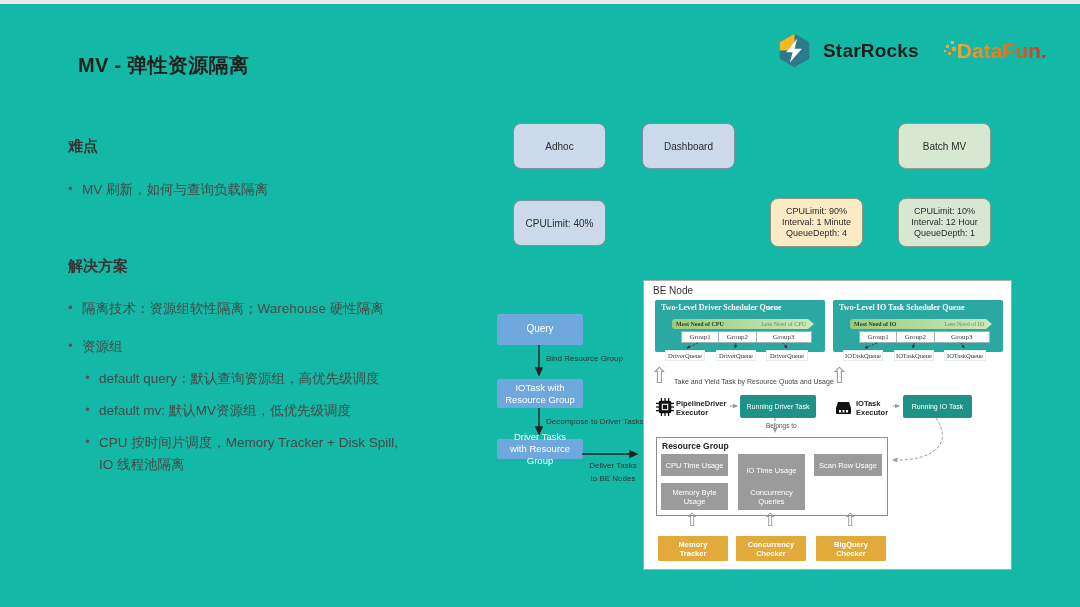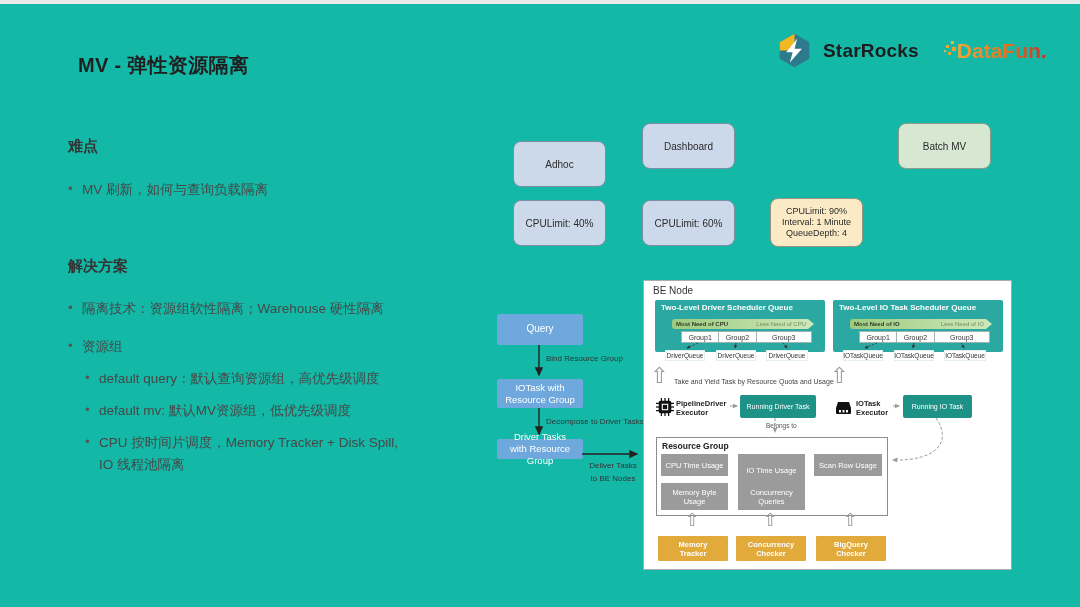--- a/index.html
+++ b/index.html
@@ -27,21 +27,21 @@
   .card .t{font-size:10px;}
   .card .l{font-size:9px;line-height:1.22;}
 
   
   .flowbox{width:86px;background:#6fa8dc;color:#fff;display:flex;align-items:center;justify-content:center;text-align:center;font-size:9.5px;line-height:1.25;border-radius:2px;}
   .flowlabel{font-size:8px;color:#333;white-space:nowrap;}
 
   
   .be{left:643px;top:276px;width:367px;height:288px;border:1px solid #a9adb3;background:#fff;}
   .be-label{left:9px;top:4px;font-size:10px;color:#333;}
-  .sched{width:170px;height:52px;background:#2BA8A1;border-radius:2px;}
+  .sched{width:170px;height:52px;background:#2BA8A1;border-radius:2px;font-family:Liberation Serif, serif;}
   .sched-title{left:6px;top:3px;font-size:8px;font-weight:700;color:#fff;white-space:nowrap;}
   .needbar{left:17px;top:19px;width:142px;height:10px;background:linear-gradient(90deg,#9ccb7e,#cfe8bb);clip-path:polygon(0 0,calc(100% - 6px) 0,100% 50%,calc(100% - 6px) 100%,0 100%);display:flex;align-items:center;justify-content:space-between;padding:0 8px 0 4px;box-sizing:border-box;border-radius:3px 0 0 3px;}
   .needbar .nl{font-size:6px;font-weight:700;color:#2f3b27;white-space:nowrap;}
   .needbar .nr{font-size:6px;color:#6f8f5a;white-space:nowrap;}
   .grouprow{left:26px;top:31px;width:131px;height:12px;display:flex;background:#fff;border:1px solid #9fb3b0;box-sizing:border-box;}
   .gcell{flex:1;display:flex;align-items:center;justify-content:center;font-size:7px;color:#333;border-left:1px solid #9fb3b0;}
   .gcell:first-child{border-left:none;}
   .gcell.wide{flex:1.5;}
   .qbox{top:50px;height:11px;background:#fff;border:1px solid #e3efee;display:flex;align-items:center;justify-content:center;font-size:6.5px;color:#333;box-sizing:border-box;white-space:nowrap;}
   .uparrow{color:#9a9a9a;line-height:1;}
@@ -95,40 +95,42 @@
   <div class="abs bullet" style="left:68px;top:296px;">隔离技术：资源组软性隔离；Warehouse 硬性隔离</div>
   <div class="abs bullet" style="left:68px;top:334px;">资源组</div>
 
   <div class="abs bullet sub" style="left:85px;top:366px;">default query：默认查询资源组，高优先级调度</div>
   <div class="abs bullet sub" style="left:85px;top:398px;">default mv: 默认MV资源组，低优先级调度</div>
   <div class="abs bullet sub" style="left:85px;top:430px;width:370px;">
     <span>CPU 按时间片调度，Memory Tracker + Disk Spill,</span><br>
     <span style="display:inline-block;margin-top:4px;">IO 线程池隔离</span>
   </div>
 
-  <div class="abs card c-blue" style="left:513px;top:137px;height:44px;">
+  <div class="abs card c-blue" style="left:513px;top:119px;height:44px;">
     <span class="t">Adhoc</span>
   </div>
   <div class="abs card c-blue" style="left:642px;top:119px;height:44px;">
     <span class="t">Dashboard</span>
   </div>
   <div class="abs card c-green" style="left:898px;top:119px;height:44px;">
     <span class="t">Batch MV</span>
   </div>
 
   <div class="abs card c-blue" style="left:513px;top:196px;height:44px;">
     <span class="t">CPULimit: 40%</span>
-  </div>
-  <div class="abs card c-blue" style="left:642px;top:196px;height:44px;">
-    <span class="t">CPULimit: 60%</span>
   </div>
   <div class="abs card c-yellow" style="left:770px;top:194px;height:47px;">
     <span class="l">CPULimit: 90%</span>
     <span class="l">Interval: 1 Minute</span>
     <span class="l">QueueDepth: 4</span>
+  </div>
+  <div class="abs card c-green" style="left:898px;top:194px;height:47px;">
+    <span class="l">CPULimit: 10%</span>
+    <span class="l">Interval: 12 Hour</span>
+    <span class="l">QueueDepth: 1</span>
   </div>
 
   <div class="abs flowbox" style="left:497px;top:310px;height:31px;font-size:10px;">Query</div>
   <div class="abs flowlabel" style="left:546px;top:350px;">Bind Resource Group</div>
   <div class="abs flowbox" style="left:497px;top:375px;height:29px;">
     <span><span>IOTask with</span><br><span>Resource Group</span></span>
   </div>
   <div class="abs flowlabel" style="left:546px;top:413px;">Decompose to Driver Tasks</div>
   <div class="abs flowbox" style="left:497px;top:435px;height:20px;">
     <span><span>Driver Tasks</span><br><span>with Resource Group</span></span>

